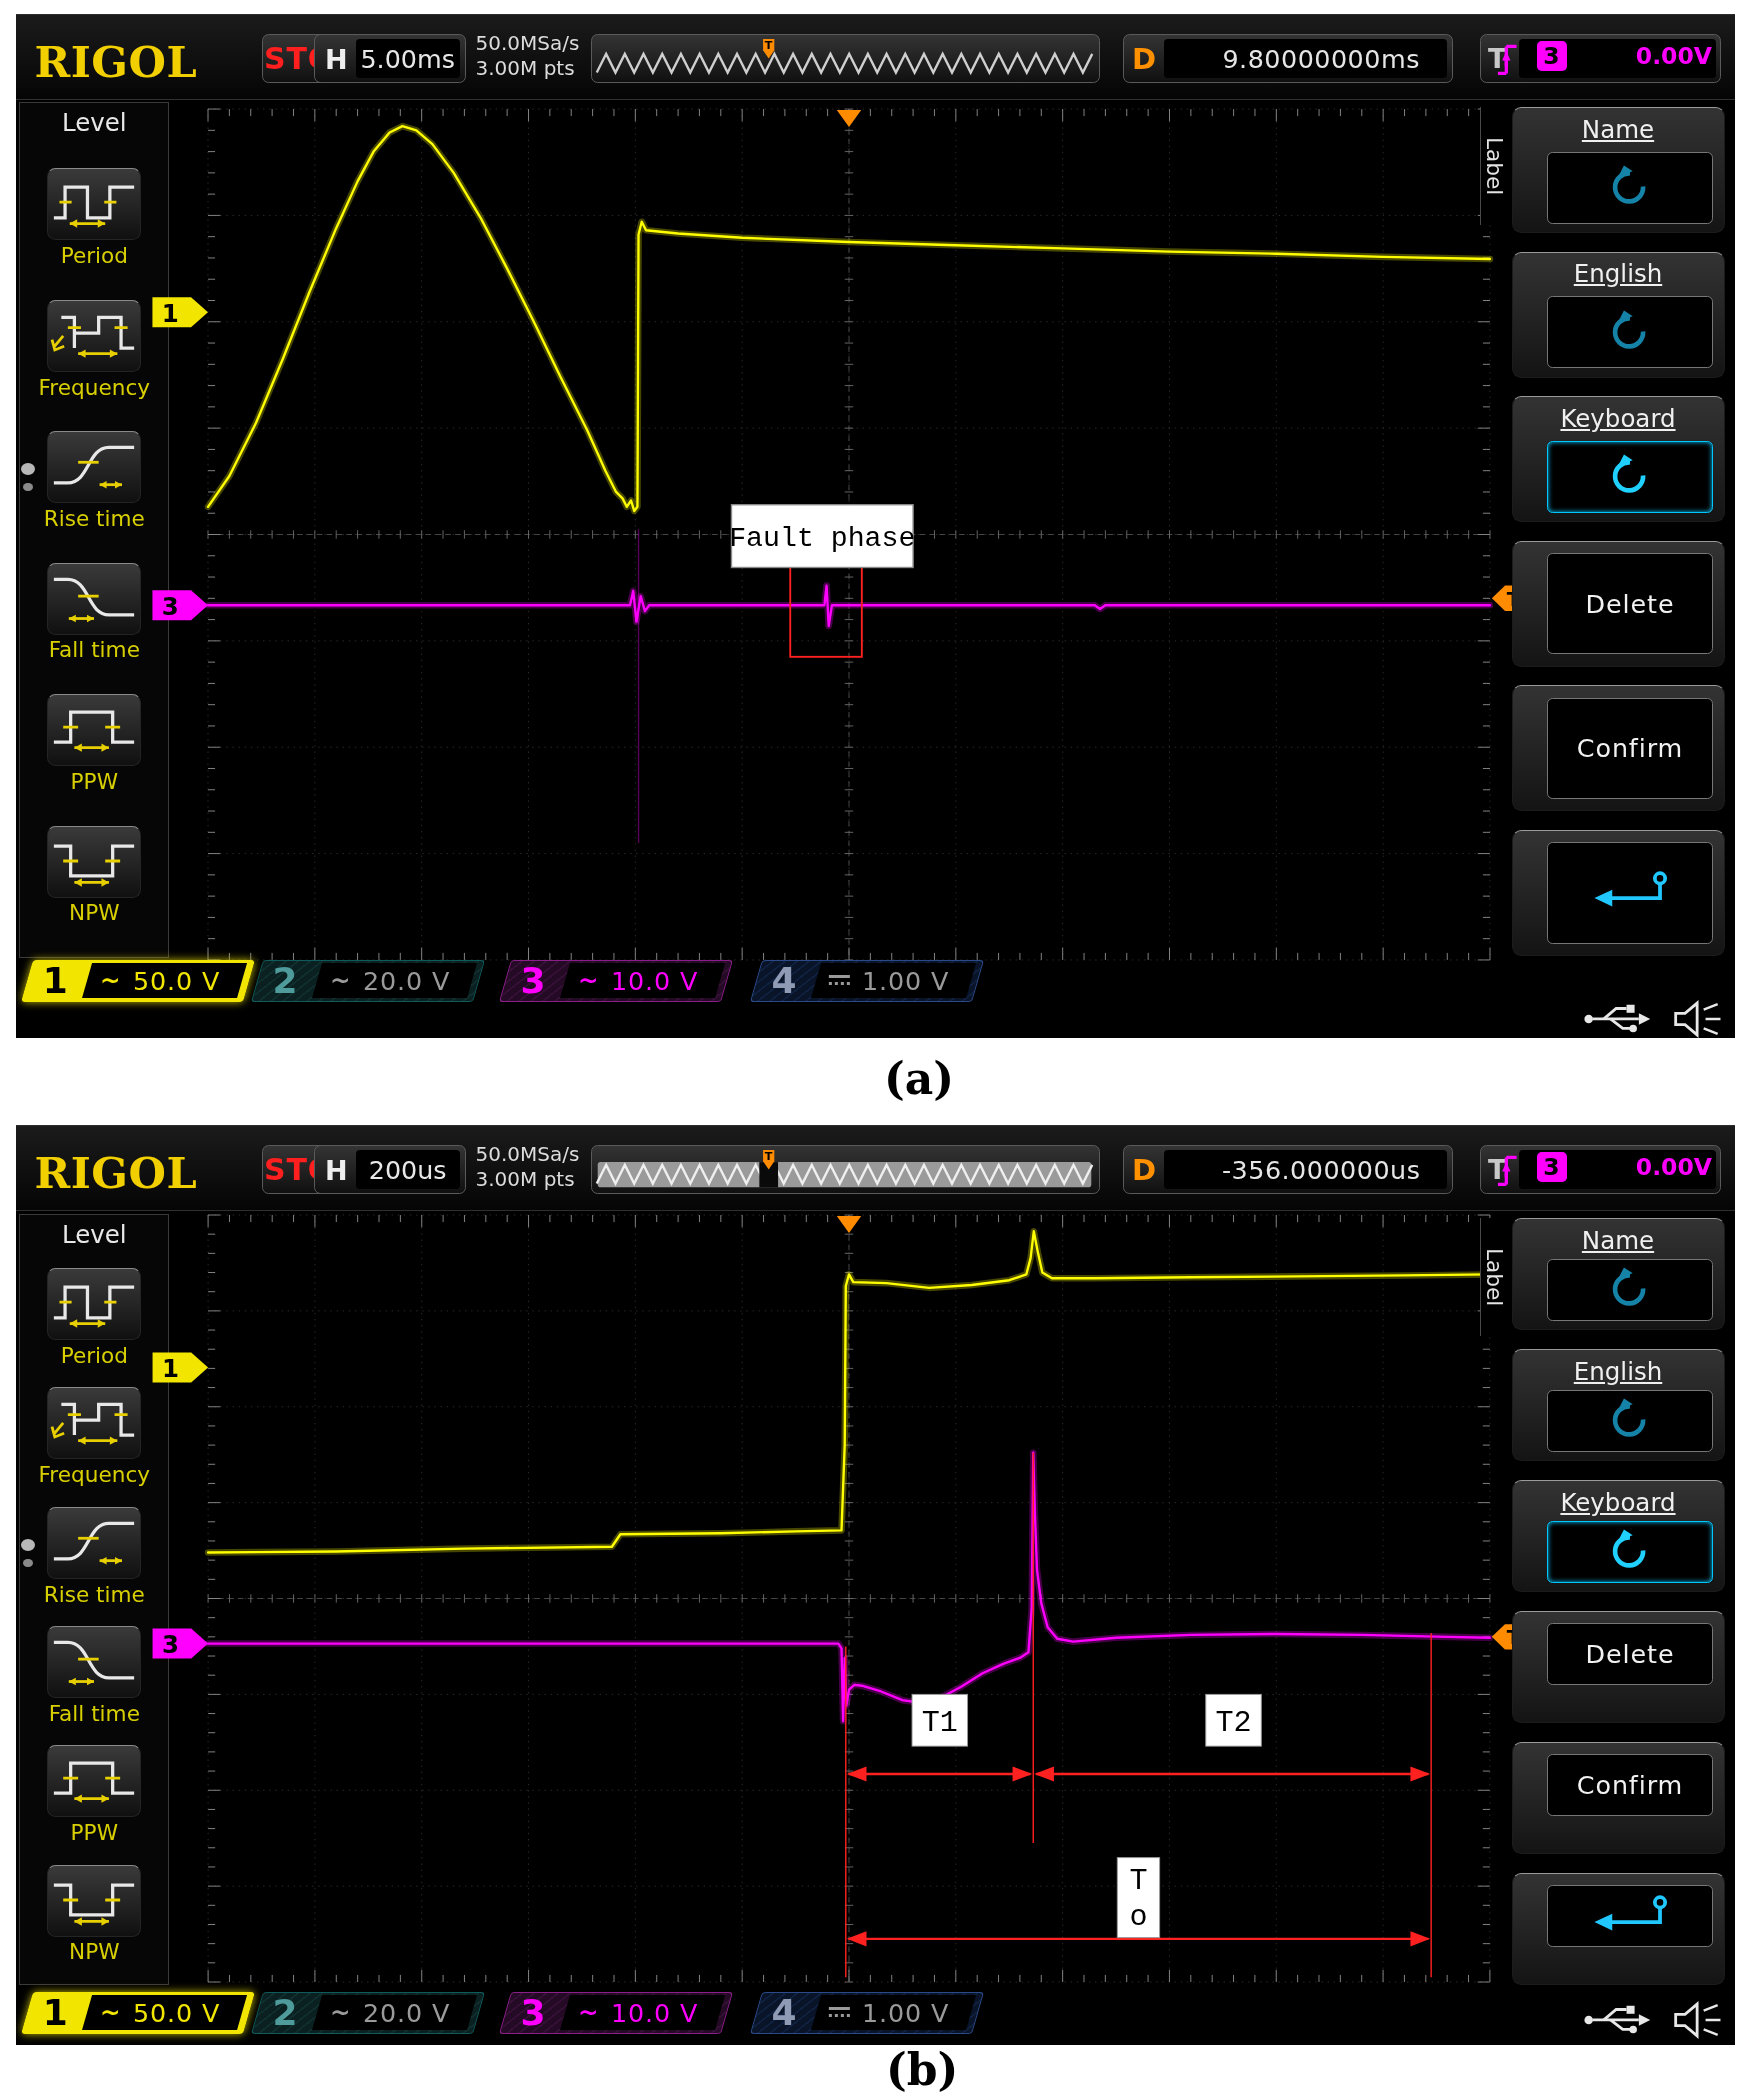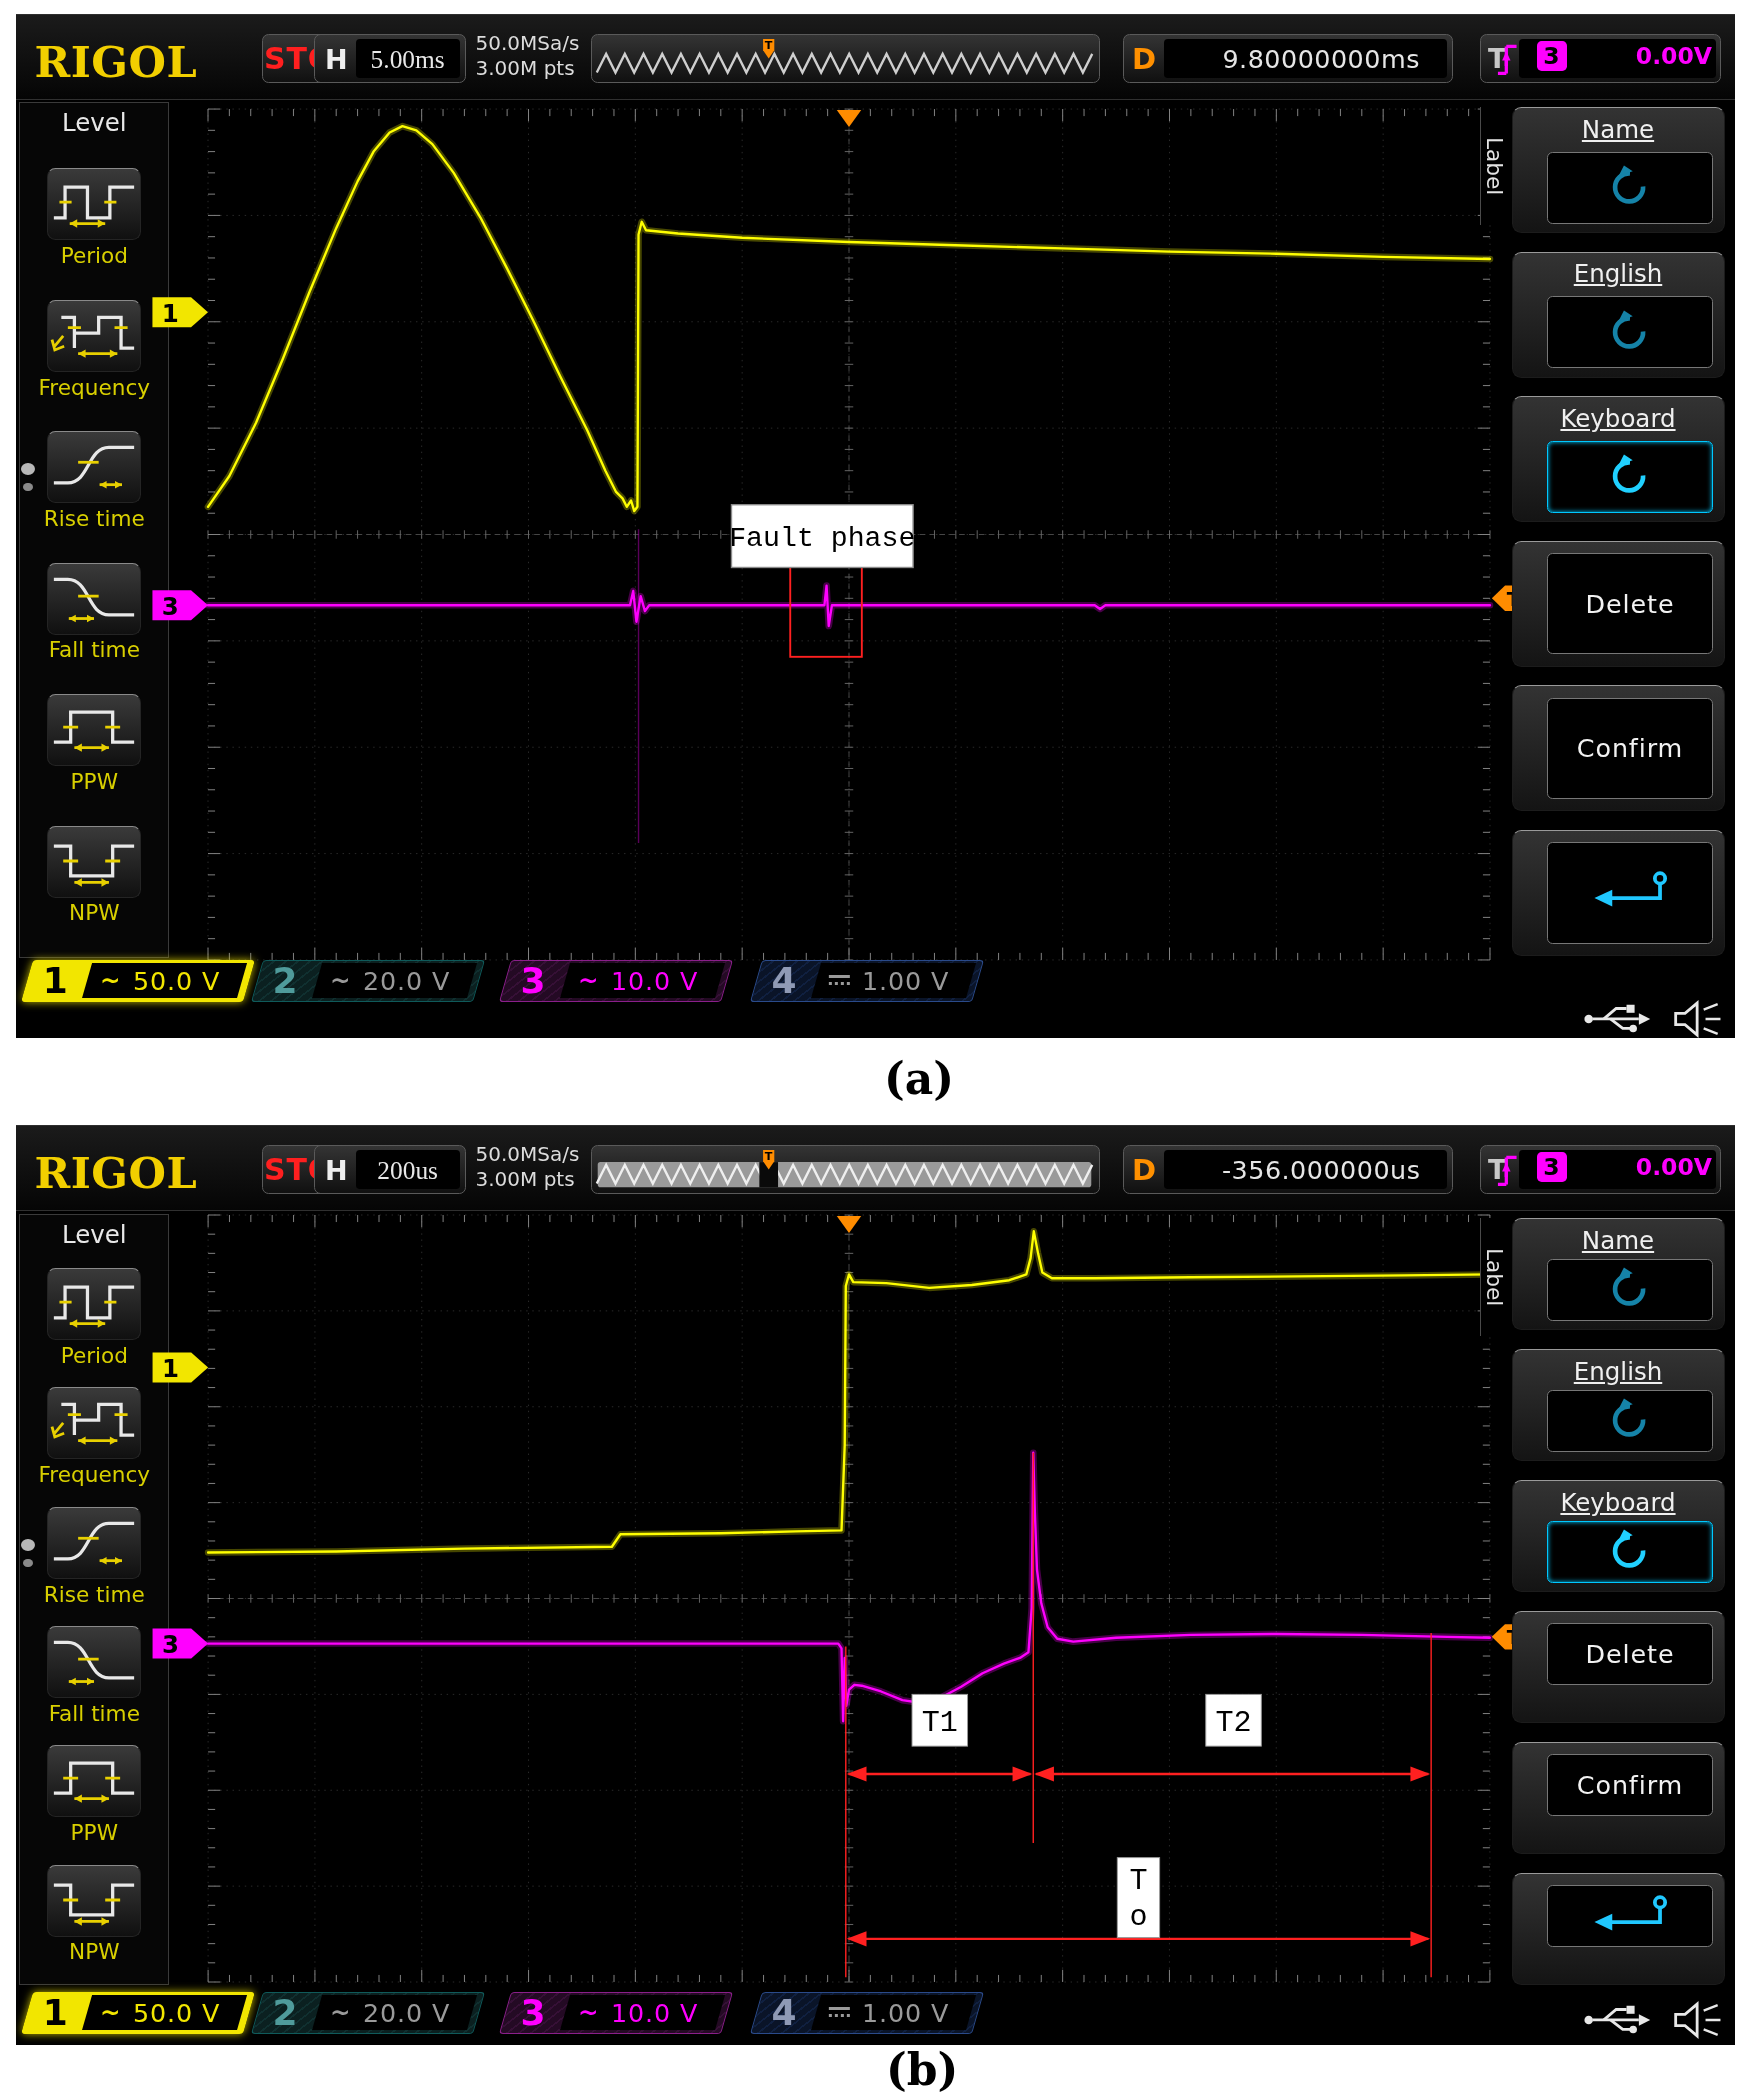--- a/index.html
+++ b/index.html
@@ -9,21 +9,21 @@
   #scope-a{top:14px;height:1024px;}
   #scope-b{top:1125px;height:920px;}
 
   
   .hdr{position:absolute;left:0;top:0;width:100%;height:84px;border-bottom:1.4px solid #303030;background:linear-gradient(#1b1b1b,#050505);}
   .brand{position:absolute;left:19px;top:21.6px;font-family:"DejaVu Serif","Liberation Serif",serif;font-weight:700;font-size:43px;color:#f2cf00;letter-spacing:0.5px;}
   .hbadge{position:absolute;top:19px;height:49px;border-radius:6.6px;border:0.9px solid #5a5a5a;background:linear-gradient(#343434,#101010);box-sizing:border-box;}
   .stop{left:198px;width:98px;text-align:center;line-height:47px;font-size:30px;font-weight:700;color:#ff1f1f;letter-spacing:0.9px;margin-left:48px;}
   .hbox{left:298px;width:152px;}
   .hbox .hlet{position:absolute;left:10.4px;top:8.5px;font-size:27px;font-weight:700;color:#eee;}
-  .hbox .hval{position:absolute;left:41px;top:3.8px;right:4.7px;bottom:3.8px;background:#000;border-radius:3.8px;color:#e8e8e8;font-size:25.4px;line-height:40px;text-align:center;font-family:Liberation Serif, serif;}
+  .hbox .hval{position:absolute;left:41px;top:3.8px;right:4.7px;bottom:3.8px;background:#000;border-radius:3.8px;color:#e8e8e8;font-size:25.4px;line-height:40px;text-align:center;}
   .rate{position:absolute;left:460px;top:16px;font-size:20px;line-height:24.5px;color:#dcdcdc;}
   .posbar{left:575px;width:509px;}
   .posbar svg{position:absolute;left:3.8px;top:2.8px;}
   .dbox{left:1107px;width:330px;}
   .dbox .dlet{position:absolute;left:8.5px;top:6.6px;font-size:29px;font-weight:700;color:#ff9000;}
   .dbox .dval{position:absolute;left:40px;top:3.8px;right:4.7px;bottom:3.8px;background:#000;border-radius:3.8px;color:#e6e6e6;font-size:25.4px;line-height:40px;text-align:center;letter-spacing:0.5px;padding-left:32px;}
   .tbox{left:1464px;width:241px;}
   .tbox .tlet{position:absolute;left:7.5px;top:7.5px;font-size:27px;font-weight:700;color:#c8c8c8;}
   .tbox .tinner{position:absolute;left:38px;top:3.8px;right:3.8px;bottom:3.8px;background:#000;border-radius:3.8px;}
   .tbox .tch{position:absolute;left:56px;top:5.6px;width:30px;height:30px;background:#ff00ff;border-radius:4.7px;color:#000;font-size:23.5px;font-weight:700;text-align:center;line-height:30px;}

